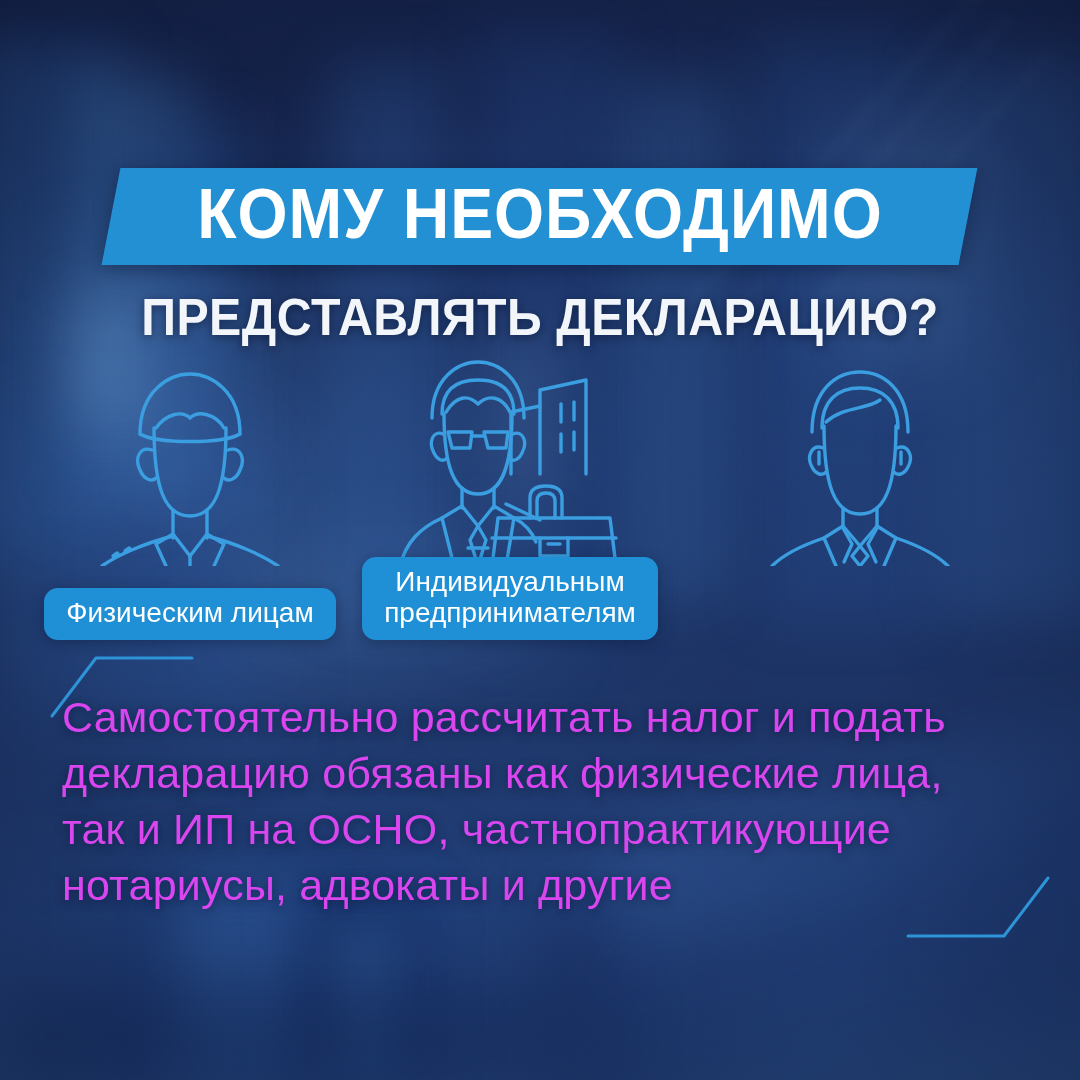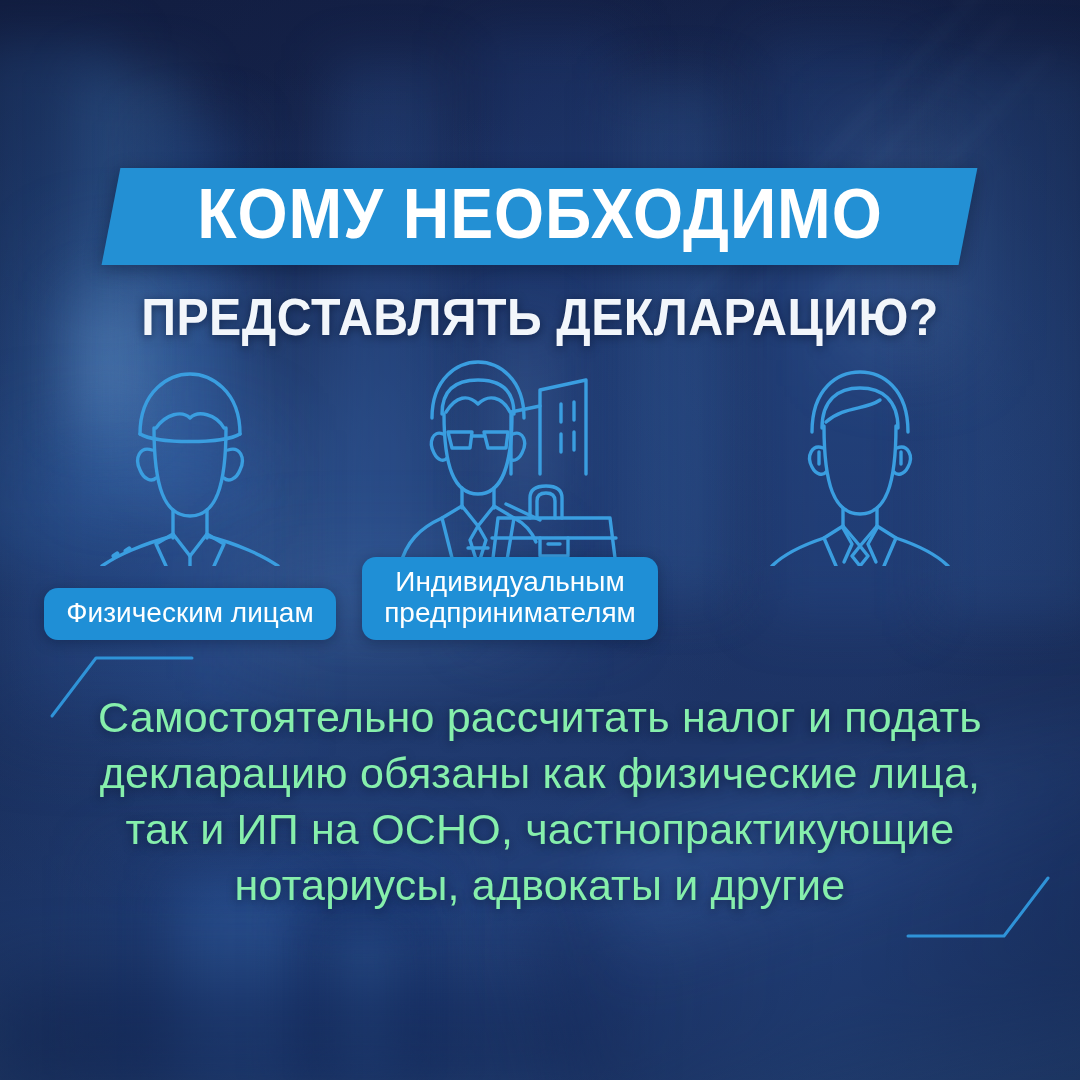--- a/index.html
+++ b/index.html
@@ -190,22 +190,22 @@
   .statement {
     position: absolute;
     left: 62px;
     right: 62px;
     top: 652px;
     height: 300px;
   }
   .statement-text {
     position: absolute;
     left: 0; right: 0; top: 38px;
-    text-align: center;
-    color: #86efac;
+    text-align: left;
+    color: #d946ef;
     font-size: 43px;
     line-height: 1.30;
     font-weight: 400;
     letter-spacing: 0.2px;
     text-shadow: 0 2px 10px rgba(5,14,38,0.50);
     white-space: pre-line;
   }
   .bracket {
     position: absolute;
     width: 120px;

